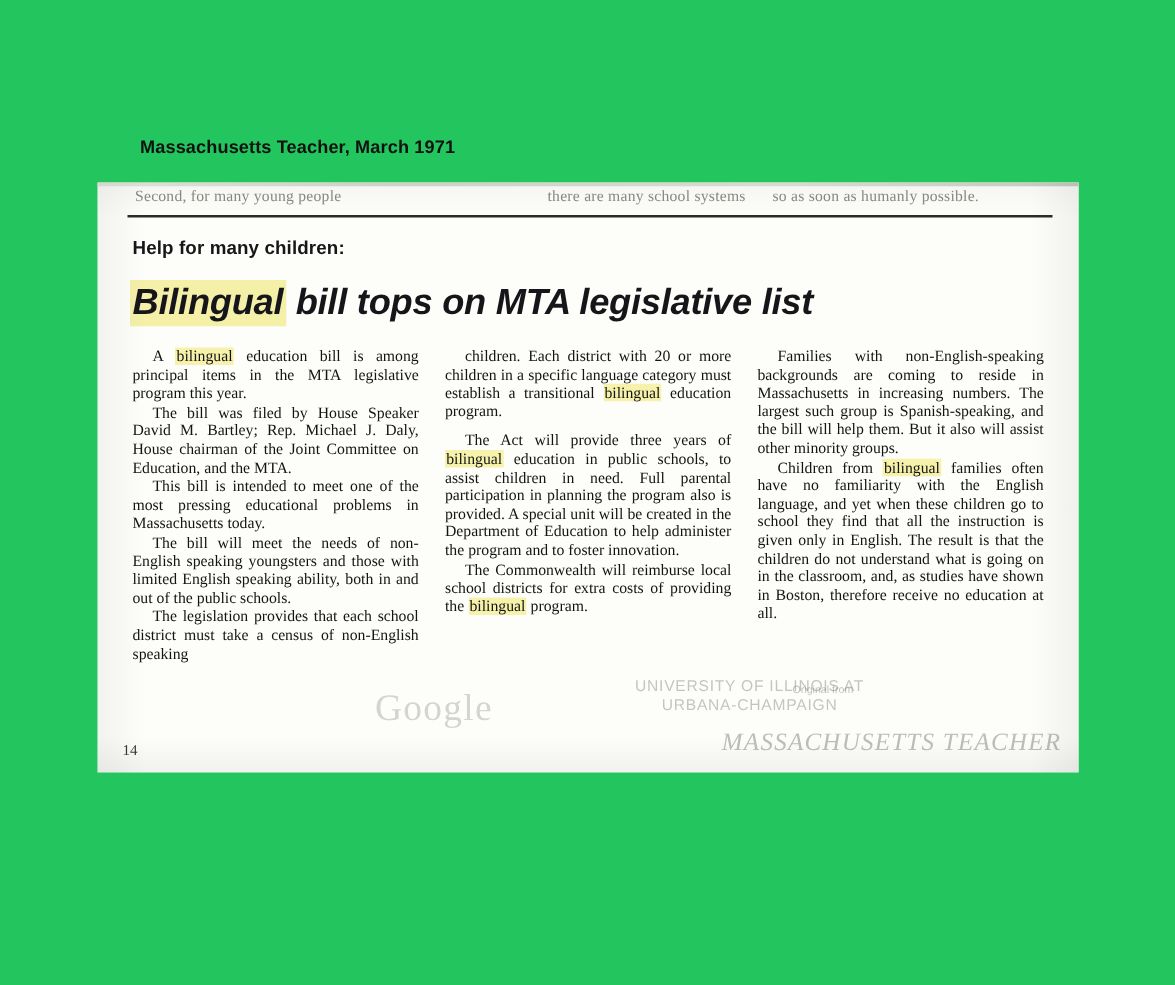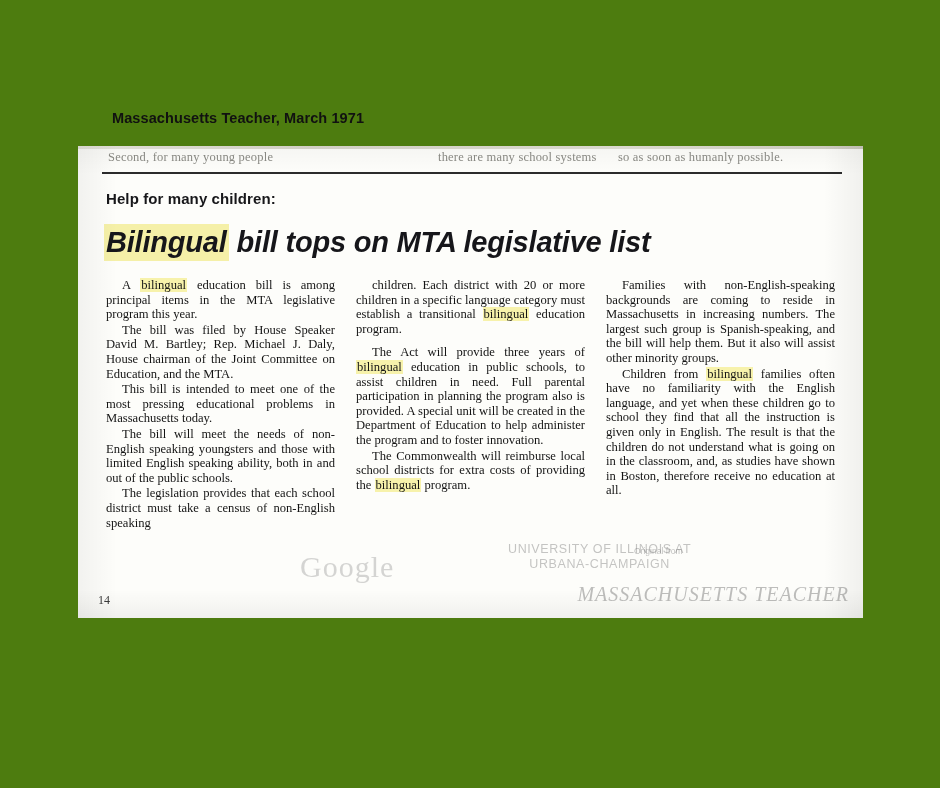--- a/index.html
+++ b/index.html
@@ -13,21 +13,21 @@
     font-family: "Liberation Sans", sans-serif;
     overflow: hidden;
     position: relative;
   }
 
   .page {
     position: absolute;
     left: 0; top: 0;
     width: 940px;
     height: 788px;
-    background: #4d7c0f;
+    background: #22c55e;
   }
 
   .source-caption {
     position: absolute;
     left: 112px;
     top: 110px;
     font-family: "Liberation Sans", sans-serif;
     font-size: 14.5px;
     font-weight: bold;
     color: #111111;

